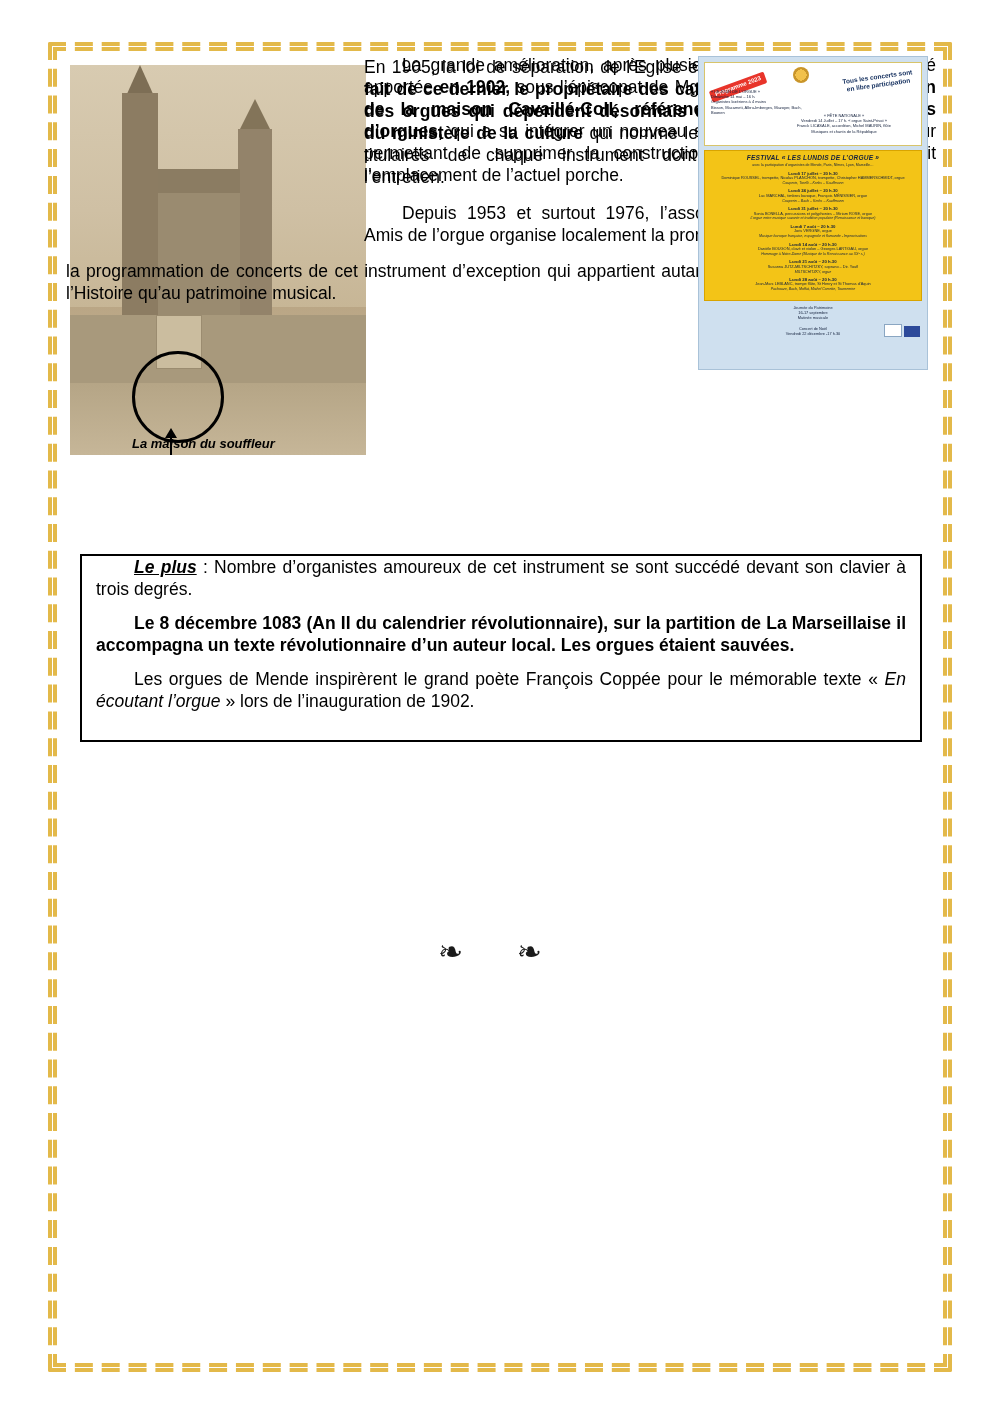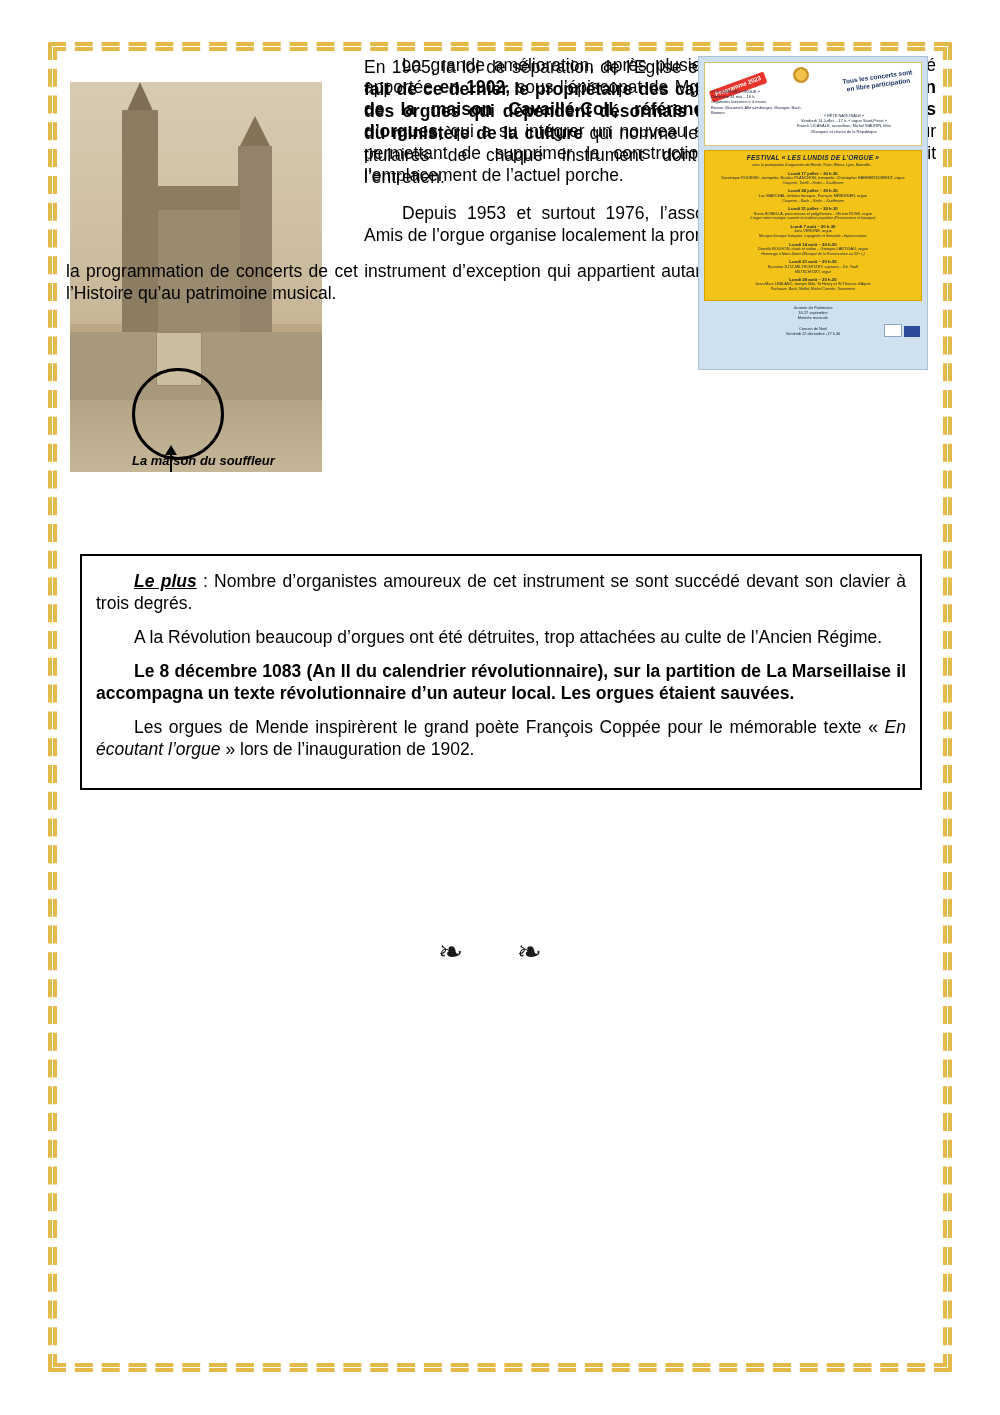--- a/index.html
+++ b/index.html
@@ -47,22 +47,22 @@
 
   
   .top-block {
     position: relative;
     width: 870px;
   }
 
   .photo-wrap {
     position: absolute;
     left: 4px;
-    top: 28px;
-    width: 252px;
+    top: 11px;
+    width: 296px;
     height: 390px;
   }
   .photo {
     position: absolute;
     inset: 0;
     background:
       linear-gradient(to bottom, #cdbda0 0%, #c4b293 45%, #b9a584 60%, #ccbb9d 100%);
     overflow: hidden;
   }
   
@@ -311,21 +311,21 @@
   .full-text p.para { width: 660px; }
 
   
   .box {
     position: absolute;
     left: 14px;
     top: 500px;
     width: 842px;
     box-sizing: border-box;
     border: 2px solid #000;
-    padding: 14px 14px 16px 14px;
+    padding: 0 14px 16px 14px;
   }
   .box p.para {
     font-size: 17.5px;
     margin-bottom: 12px;
     line-height: 1.26;
   }
   .box p.para:last-child { margin-bottom: 12px; }
   .u { text-decoration: underline; font-weight: bold; font-style: italic; }
   .it { font-style: italic; }
 
@@ -463,23 +463,20 @@
         <span>la programmation de concerts de cet instrument d’exception qui appartient autant à l’Histoire qu’au patrimoine musical.</span>
       </p>
     </div>
   </div>
 
   <div class="box">
     <p class="para indent">
       <span class="u">Le  plus</span><span> : Nombre d’organistes amoureux de cet instrument se sont succédé devant son clavier à trois degrés.</span>
     </p>
     <p class="para indent">
-      <span>A la Révolution beaucoup d’orgues ont été détruites, trop attachées au culte de l’Ancien Régime.</span>
-    </p>
-    <p class="para indent">
       <span class="b">Le 8 décembre 1083 (An II du calendrier révolutionnaire), sur la partition de La Marseillaise il accompagna un texte révolutionnaire d’un auteur local. Les orgues étaient sauvées.</span>
     </p>
     <p class="para indent">
       <span>Les orgues de Mende inspirèrent le grand poète François Coppée pour le mémorable texte « </span><span class="it">En écoutant l’orgue</span><span> » lors de l’inauguration de 1902.</span>
     </p>
   </div>
 
   <div class="ornament">❧ ❧</div>
 
 </div>

